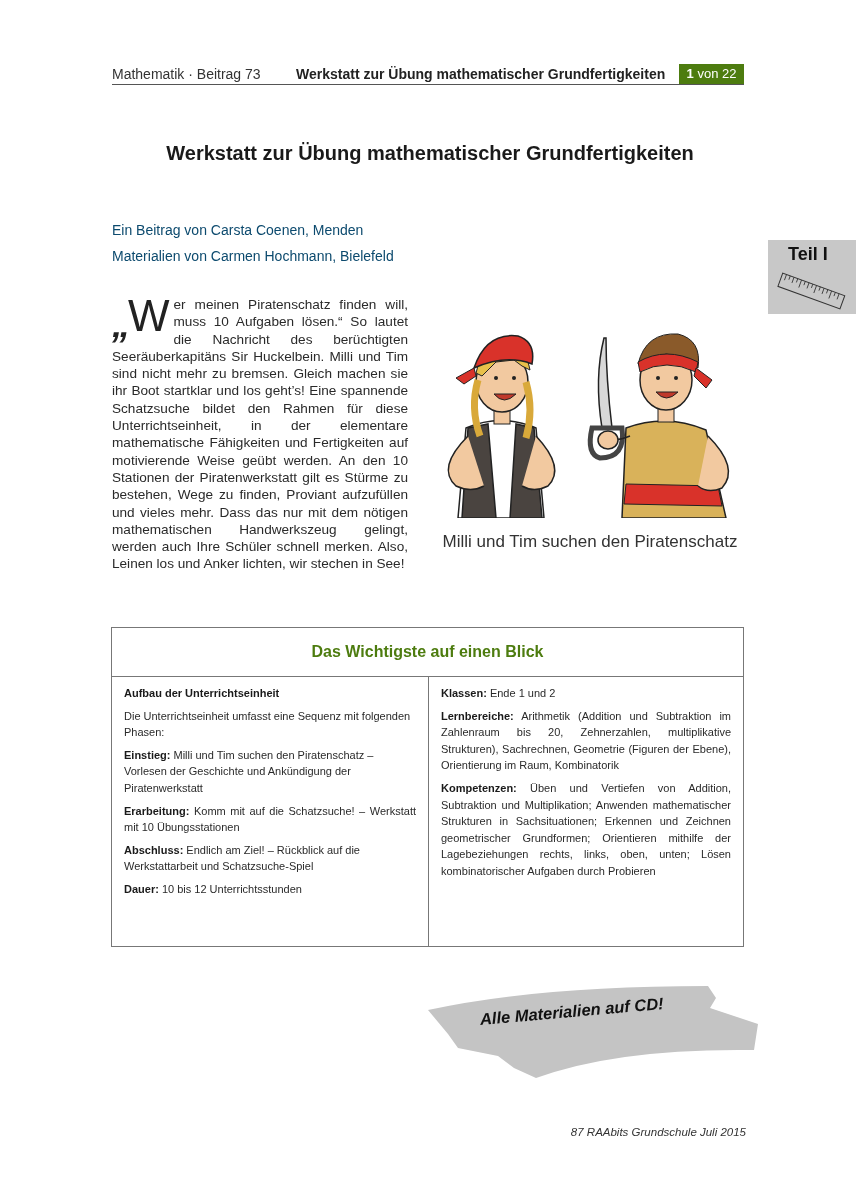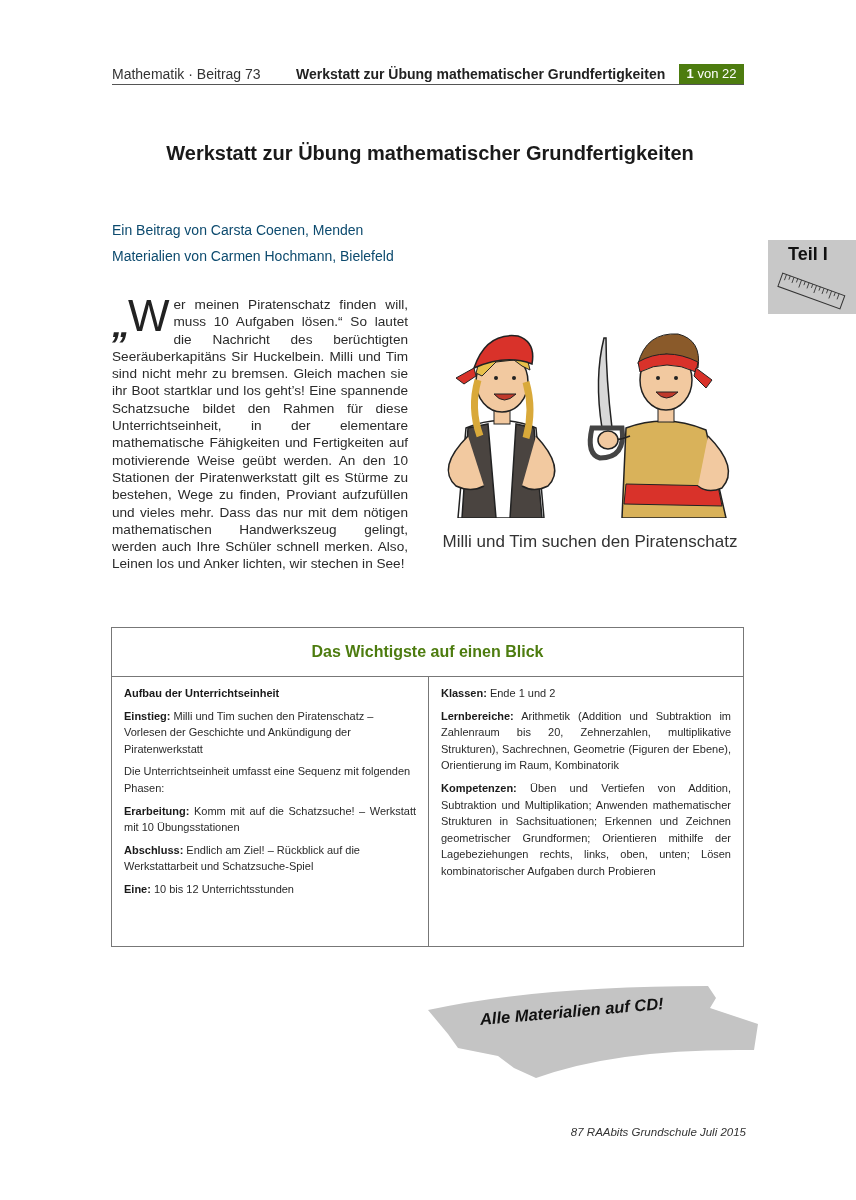--- a/index.html
+++ b/index.html
@@ -176,25 +176,25 @@
       <circle cx="250" cy="60" r="2" fill="#222"></circle>
     <path d="M230 74 Q240 86 252 74 Z" fill="#c0392b" stroke="#222" stroke-width="1"></path>
   </g>
 </svg>
 <div class="caption">Milli und Tim suchen den Piratenschatz</div>
 
 <div class="infobox">
   <div class="ib-title">Das Wichtigste auf einen Blick</div>
   <div class="col left">
     <p><b>Aufbau der Unterrichtseinheit</b></p>
+    <p>Die Unterrichtseinheit umfasst eine Sequenz mit folgenden Phasen:</p>
     <p><b>Einstieg:</b><span> Milli und Tim suchen den Piratenschatz – Vorlesen der Geschichte und Ankündigung der Piratenwerkstatt</span></p>
-    <p>Die Unterrichtseinheit umfasst eine Sequenz mit folgenden Phasen:</p>
     <p class="justify"><b>Erarbeitung:</b><span> Komm mit auf die Schatzsu­che! – Werkstatt mit 10 Übungsstationen</span></p>
     <p><b>Abschluss:</b><span> Endlich am Ziel! – Rückblick auf die Werkstattarbeit und Schatzsuche-Spiel</span></p>
-    <p><b>Eine:</b><span> 10 bis 12 Unterrichtsstunden</span></p>
+    <p><b>Dauer:</b><span> 10 bis 12 Unterrichtsstunden</span></p>
   </div>
   <div class="col right">
     <p><b>Klassen:</b><span> Ende 1 und 2</span></p>
     <p class="justify"><b>Lernbereiche:</b><span> Arithmetik (Addition und Subtraktion im Zahlenraum bis 20, Zehner­zahlen, multiplikative Strukturen), Sach­rechnen, Geometrie (Figuren der Ebene), Orientierung im Raum, Kombinatorik</span></p>
     <p class="justify"><b>Kompetenzen:</b><span> Üben und Vertiefen von Addition, Subtraktion und Multiplikation; Anwenden mathematischer Strukturen in Sachsituationen; Erkennen und Zeichnen geometrischer Grundformen; Orientieren mithilfe der Lagebeziehungen rechts, links, oben, unten; Lösen kombinatorischer Auf­gaben durch Probieren</span></p>
   </div>
 </div>
 
 <svg class="banner" viewBox="0 0 340 100">
   <path d="M10 32 Q120 8 290 8 L298 20 L292 30 L340 46 L336 72 Q200 70 118 100 L96 90 L80 78 L40 70 L30 56 Z" fill="#c4c4c4"></path>

